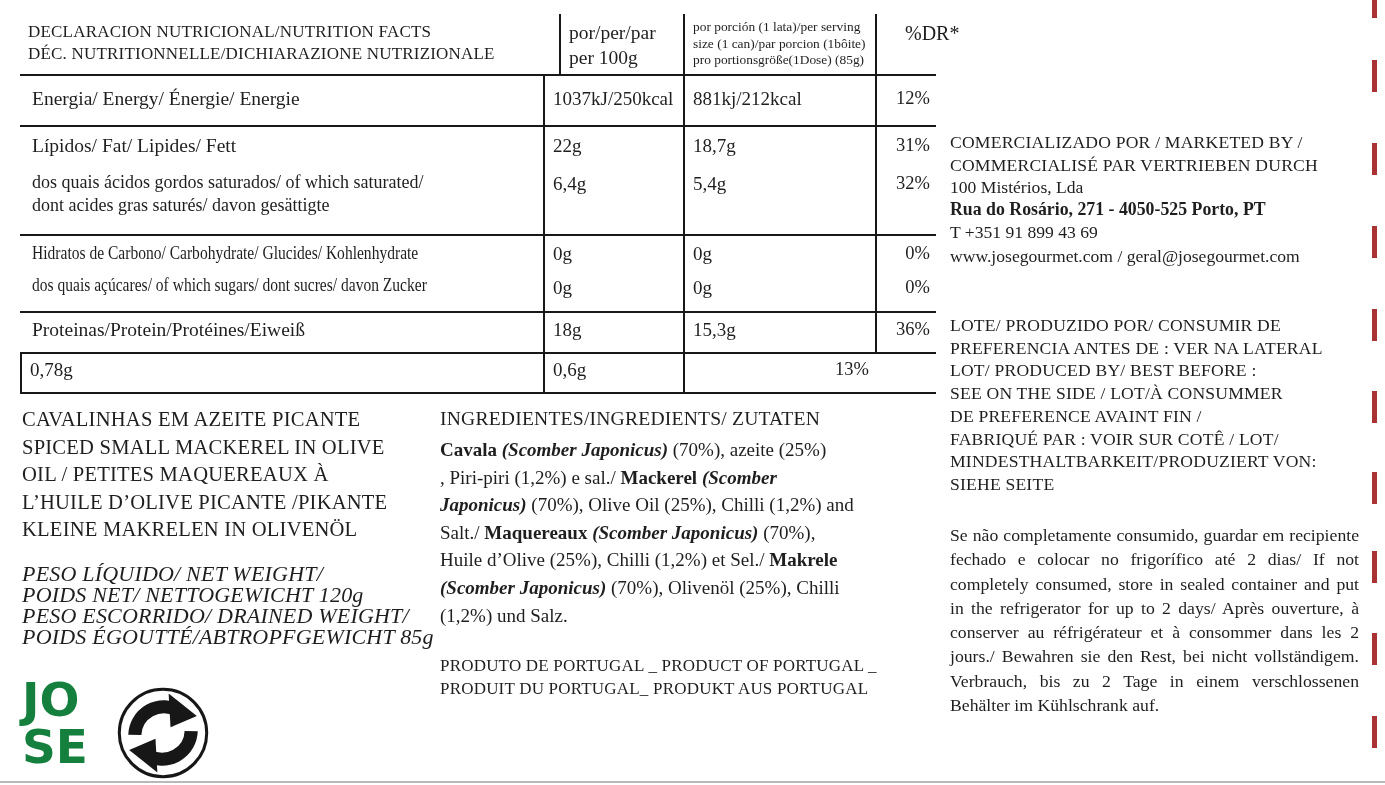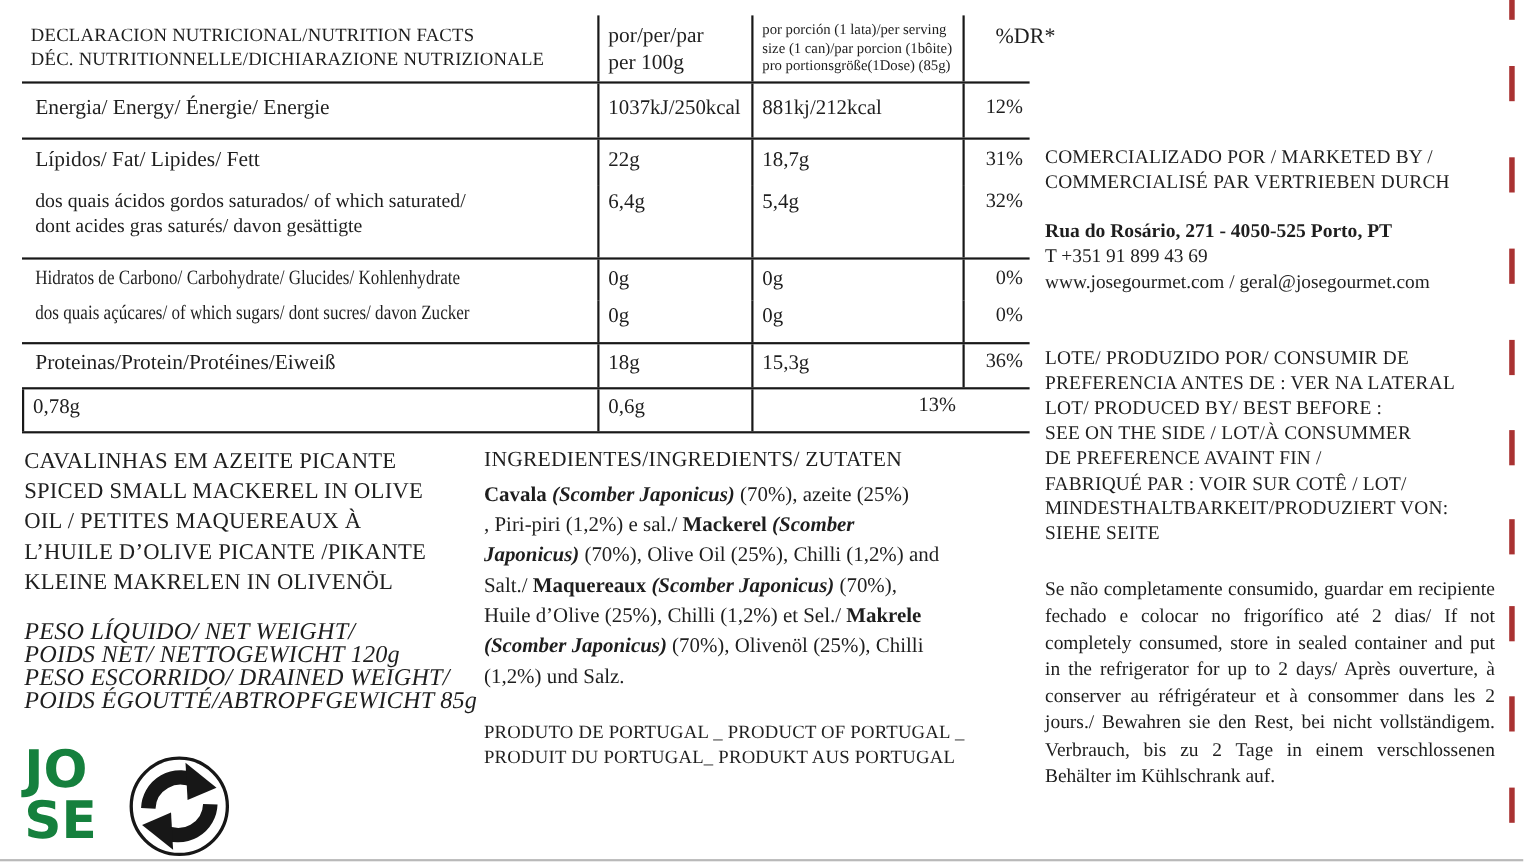--- a/index.html
+++ b/index.html
@@ -7,21 +7,21 @@
        font-family:"Liberation Serif", serif;color:#1e1e1e;}
   .sheet{position:absolute;inset:0;background:#fff;}
 
   
   .ntable{position:absolute;left:20px;top:14px;width:916px;}
   .band{display:grid;grid-template-columns:523px 140px 192px 61px;border-bottom:2px solid #181818;}
   .cell{padding:2px 8px;box-sizing:border-box;}
   .vcell{border-left:2px solid #181818;}
   .lab{padding-left:12px;white-space:pre-line;}
   .hdr-title{font-size:17px;line-height:22px;padding-top:7px;letter-spacing:.2px;white-space:pre-line;}
-  .hdr-per100{font-size:19.5px;line-height:25px;padding-top:6px;white-space:pre-line;}
+  .hdr-per100{font-size:19.5px;line-height:25px;padding-top:6px;white-space:pre-line;margin-left:16px;}
   .hdr-serving{font-size:13.4px;line-height:16.5px;padding-top:5px;white-space:pre-line;}
   .hdr-dr{font-size:20px;padding-top:8px;text-align:center;padding-right:4px;padding-left:28px;}
   .rowlab{font-size:19.5px;}
   .sublab{font-size:18px;line-height:23px;}
   .cond{transform:scaleX(.84);transform-origin:left center;white-space:nowrap;display:inline-block;font-size:18.5px;}
   .val{font-size:19px;padding-top:4px;}
   .drv{font-size:18.5px;text-align:right;padding-right:6px;padding-top:4px;}
   .vmid{padding-top:12px;}
 
   
@@ -112,20 +112,21 @@
 
     <div class="band" style="height:38px">
       <div class="cell vcell val" style="padding-top:5px">0,78g</div>
       <div class="cell vcell val" style="padding-top:5px">0,6g</div>
       <div class="cell vcell drv" style="padding-top:5px">13%</div>
     </div>
   </div>
 
   <div class="blk marketed-head caps">COMERCIALIZADO POR  / MARKETED BY /
 COMMERCIALISÉ PAR VERTRIEBEN DURCH</div>
+  <div class="blk marketed-line co">100 Mistérios, Lda</div>
   <div class="blk marketed-line addr">Rua do Rosário, 271 - 4050-525 Porto, PT</div>
   <div class="blk marketed-line tel">T +351 91 899 43 69</div>
   <div class="blk marketed-line web">www.josegourmet.com / geral@josegourmet.com</div>
   <div class="blk lot caps">LOTE/ PRODUZIDO POR/ CONSUMIR DE
 PREFERENCIA ANTES DE : VER NA LATERAL
 LOT/ PRODUCED BY/ BEST BEFORE :
 SEE ON THE SIDE /  LOT/À CONSUMMER
 DE PREFERENCE AVAINT FIN /
 FABRIQUÉ PAR : VOIR SUR COTÊ / LOT/
 MINDESTHALTBARKEIT/PRODUZIERT VON:

